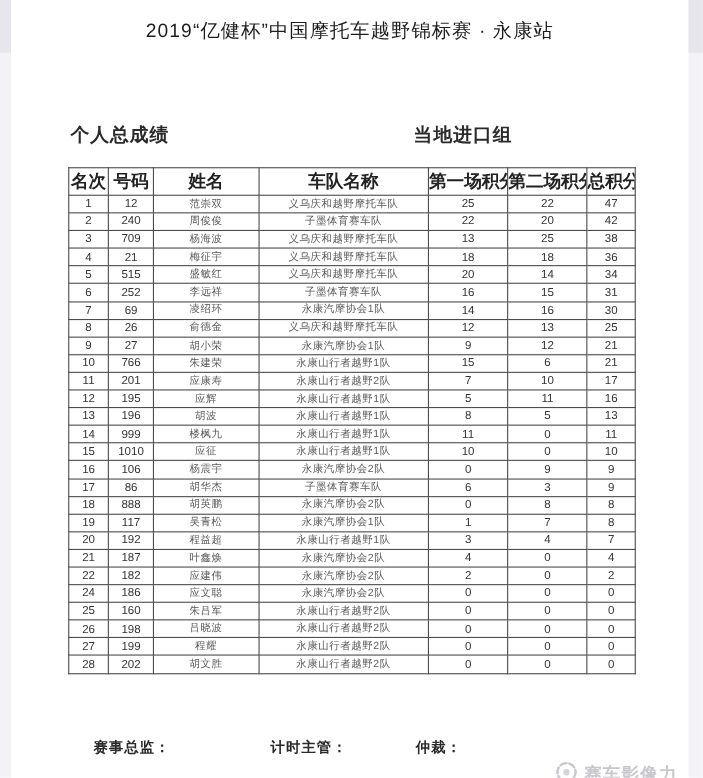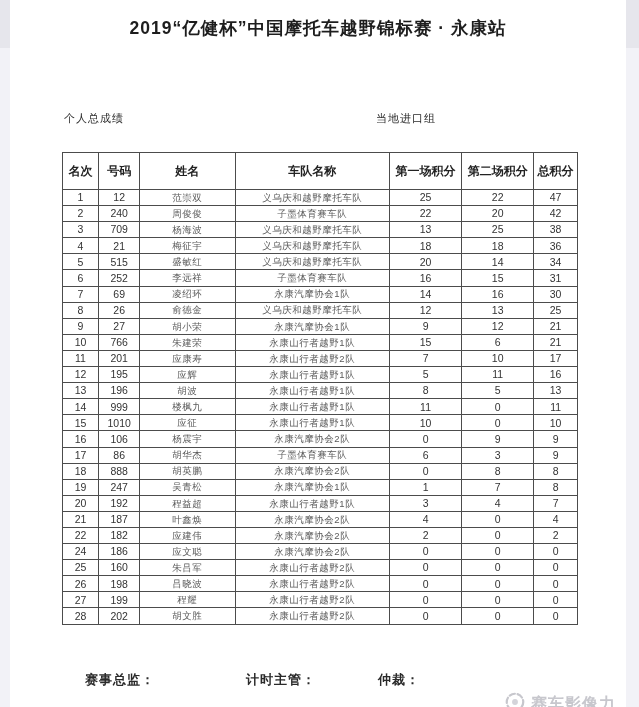--- a/index.html
+++ b/index.html
@@ -16,41 +16,41 @@
   .edge-left { left: 0; width: 10px; }
   .edge-right { right: 0; width: 13px; }
   .edge-shade {
     position: absolute; top: 0; height: 48px; width: 100%;
     background: #e6e6ec;
   }
   .page { position: absolute; left: 10px; top: 0; width: 616px; height: 707px; background: #fff; }
 
   .doc-title {
     position: absolute; left: 0; top: 16px; width: 100%;
-    text-align: center; font-size: 17.5px; font-weight: bold;
+    text-align: center; font-size: 17.5px; font-weight: normal;
     letter-spacing: 1px; color: #1d1d1d;
   }
   .section-label {
-    position: absolute; top: 111px; font-size: 11px; font-weight: normal; color: #2a2a2a;
+    position: absolute; top: 111px; font-size: 17px; font-weight: bold; color: #2a2a2a;
     letter-spacing: 1px;
   }
   .section-left { left: 54px; }
   .section-right { left: 366px; }
 
   table.results {
     position: absolute; left: 52px; top: 152px; width: 516px;
     border-collapse: collapse; table-layout: fixed;
   }
   table.results th, table.results td {
     border: 1px solid #4c4c4c;
     text-align: center; vertical-align: middle;
     overflow: hidden; white-space: nowrap;
   }
   table.results th {
-    height: 37px; font-size: 12px; font-weight: bold; color: #222;
+    height: 25px; font-size: 16px; font-weight: bold; color: #222;
   }
   table.results td {
     height: 16.1px; font-size: 10.5px; color: #333; line-height: 1;
   }
   table.results td:nth-child(3),
   table.results td:nth-child(4) {
     color: #5a5a5a; font-size: 9.5px; letter-spacing: 0.5px;
   }
   .footer-row { position: absolute; top: 671px; left: 0; width: 100%; height: 20px; }
   .footer-label {
@@ -267,21 +267,21 @@
       <td>18</td>
       <td>888</td>
       <td>胡英鹏</td>
       <td>永康汽摩协会2队</td>
       <td>0</td>
       <td>8</td>
       <td>8</td>
     </tr>
         <tr>
       <td>19</td>
-      <td>247</td>
+      <td>117</td>
       <td>吴青松</td>
       <td>永康汽摩协会1队</td>
       <td>1</td>
       <td>7</td>
       <td>8</td>
     </tr>
         <tr>
       <td>20</td>
       <td>192</td>
       <td>程益超</td>

